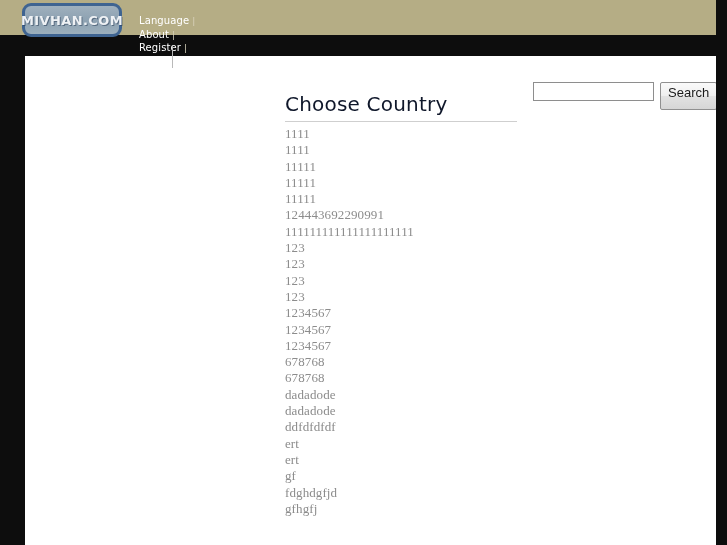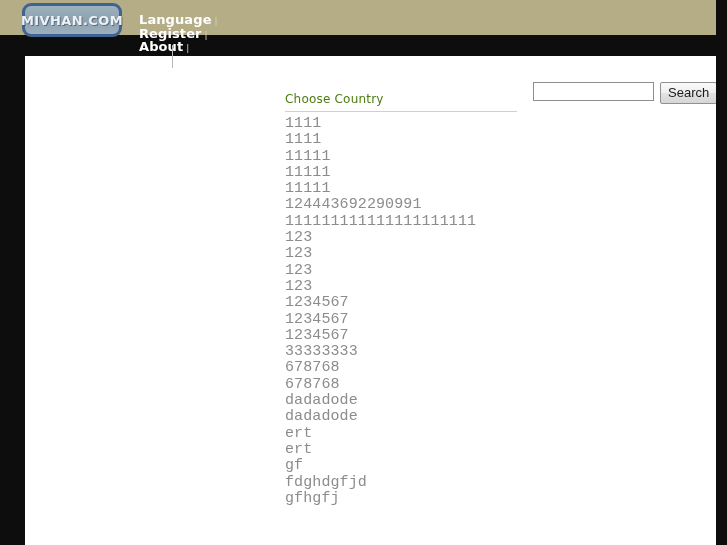--- a/index.html
+++ b/index.html
@@ -69,22 +69,22 @@
     z-index: 5;
   }
   .nav-row {
     display: block;
     line-height: 13.5px;
     height: 13.5px;
     white-space: nowrap;
   }
   .nav-link {
     font-family: "DejaVu Sans", sans-serif;
-    font-size: 13px;
-    font-weight: bold;
+    font-size: 10px;
+    font-weight: normal;
     color: #ffffff;
     text-decoration: none;
     letter-spacing: 0.1px;
   }
   .nav-sep {
     font-family: "DejaVu Sans", sans-serif;
     font-size: 9px;
     color: #d8d3bd;
     margin-left: 3px;
   }
@@ -126,61 +126,61 @@
     border: 1px solid #8e8e8e;
     background: #ffffff;
     font-family: "Liberation Sans", sans-serif;
     font-size: 11px;
     color: #000;
     box-sizing: content-box;
     outline: none;
   }
   #search-button {
     margin-left: 6px;
-    padding: 2px 7px 3px 7px;
+    padding: 2px 7px 9px 7px;
     border: 1px solid #909090;
     border-radius: 2px;
     background: linear-gradient(to bottom, #fafafa 0%, #efefef 48%, #e2e2e2 52%, #d6d6d6 100%);
     font-family: "Liberation Sans", sans-serif;
     font-size: 13px;
     color: #1a1a1a;
     cursor: pointer;
     line-height: 15px;
   }
 
   
   #country-panel {
     position: absolute;
     left: 260px;
     top: 36px;
     width: 232px;
   }
   #country-title {
     font-family: "DejaVu Sans", sans-serif;
-    font-size: 12px;
+    font-size: 20px;
     font-weight: normal;
-    color: #4d7c0f;
+    color: #0f172a;
     letter-spacing: 0.2px;
     margin: 0 0 5px 0;
     padding: 0;
   }
   #country-rule {
     width: 232px;
     height: 1px;
     background: #cfcfcf;
     margin-bottom: 4px;
   }
   #country-list {
     list-style: none;
     margin: 0;
     padding: 0;
   }
   #country-list li {
-    font-family: Liberation Mono, monospace;
-    font-size: 15px;
+    font-family: Liberation Serif, serif;
+    font-size: 13px;
     color: #8c8c8c;
     line-height: 16.3px;
     height: 16.3px;
     white-space: nowrap;
     letter-spacing: 0.1px;
   }
 
   
   .bezel { position: absolute; background: #0d0d0d; }
   #bezel-left   { left: 0;     top: 45px;  width: 25px;  height: 500px; }
@@ -196,24 +196,24 @@
 
     <div id="logo">
       <span id="logo-text">MIVHAN.COM</span>
     </div>
 
     <div id="nav">
       <span class="nav-row">
         <a class="nav-link" href="#">Language</a><span class="nav-sep">|</span>
       </span>
       <span class="nav-row">
-        <a class="nav-link" href="#">Register</a><span class="nav-sep">|</span>
+        <a class="nav-link" href="#">About</a><span class="nav-sep">|</span>
       </span>
       <span class="nav-row">
-        <a class="nav-link" href="#">About</a><span class="nav-sep">|</span>
+        <a class="nav-link" href="#">Register</a><span class="nav-sep">|</span>
       </span>
     </div>
   </div>
 
   <div id="nav-tail"></div>
 
   <div id="content">
 
     <div id="search-area">
       <input id="search-input" type="text" value="" style="">
@@ -231,25 +231,25 @@
           <li>11111</li>
           <li>124443692290991</li>
           <li>111111111111111111111</li>
           <li>123</li>
           <li>123</li>
           <li>123</li>
           <li>123</li>
           <li>1234567</li>
           <li>1234567</li>
           <li>1234567</li>
-          <li>33333333</li>
           <li>678768</li>
           <li>678768</li>
           <li>dadadode</li>
           <li>dadadode</li>
+          <li>ddfdfdfdf</li>
           <li>ert</li>
           <li>ert</li>
           <li>gf</li>
           <li>fdghdgfjd</li>
           <li>gfhgfj</li>
         </ul>
     </div>
 
   </div>
 

